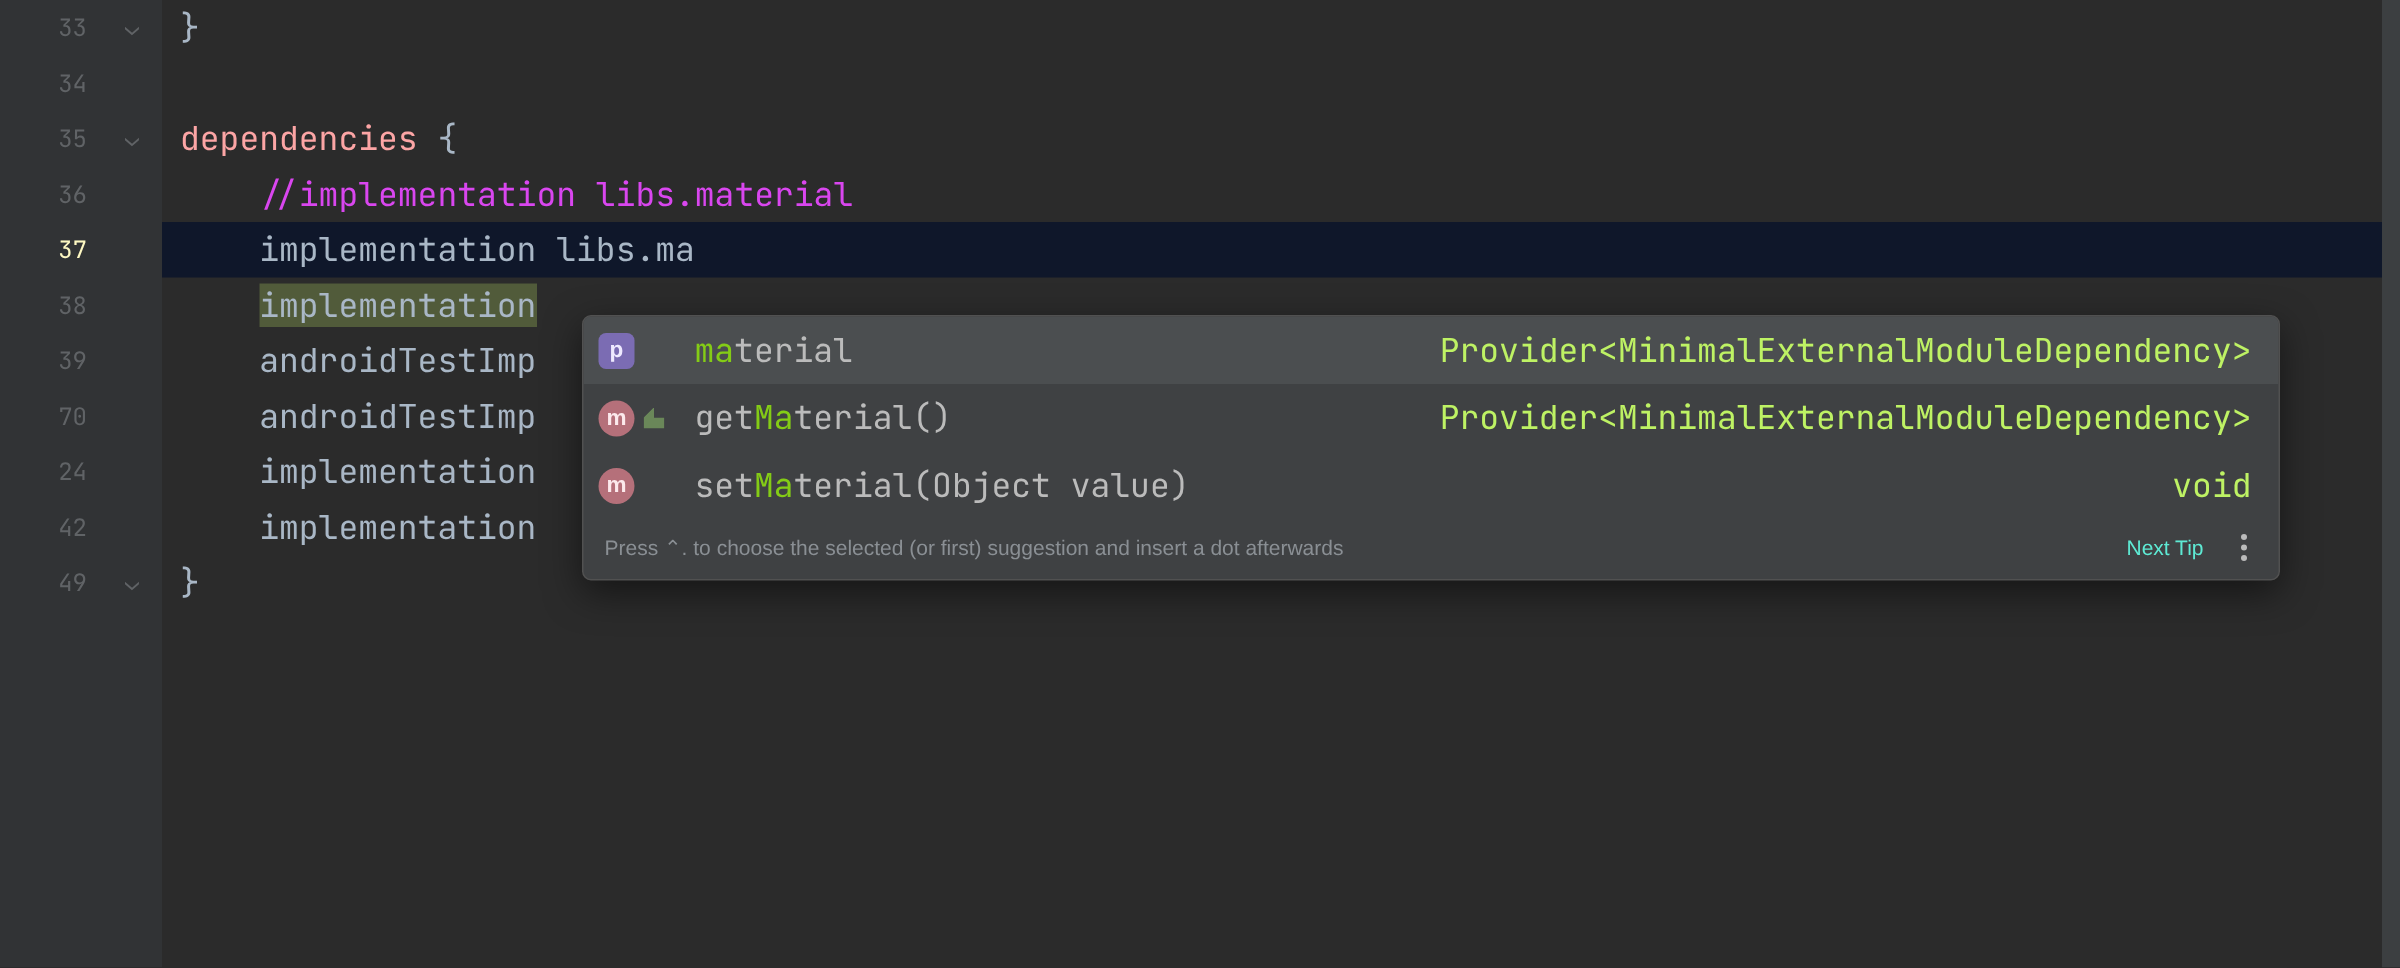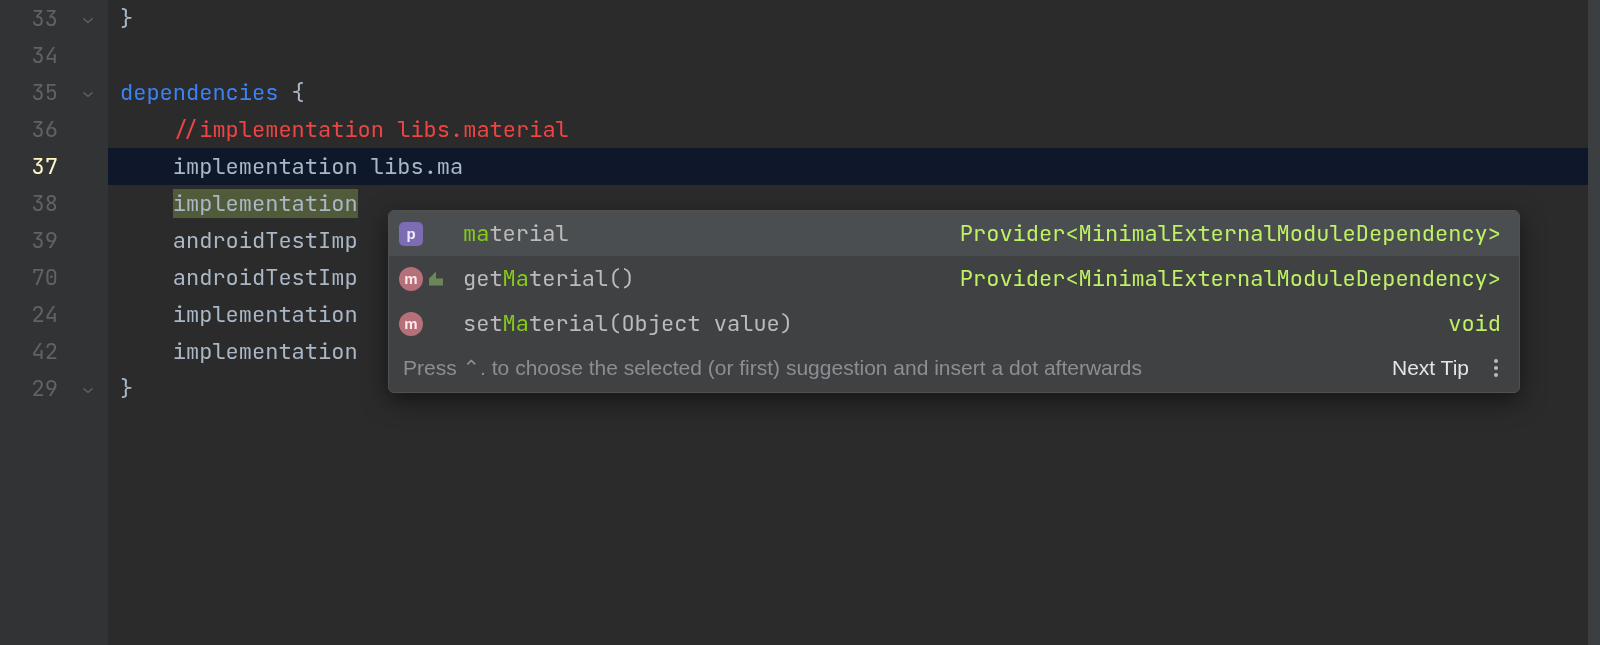--- a/index.html
+++ b/index.html
@@ -15,21 +15,21 @@
   }
   .gutter {
     position: absolute;
     left: 0; top: 0; bottom: 0;
     width: 68px;
     background: #313335;
     color: #606366;
     text-align: right;
     padding-right: 10px;
     line-height: 37px;
-    font-size: 22px;
+    font-size: 16px;
   }
   .gutter .ln { display:block; height:37px; }
   .gutter .ln.current { color:#fef9c3; }
   .fold-col {
     position:absolute;
     left:68px; top:0; bottom:0;
     width:40px;
     background:#313335;
   }
   .fold-col .mark {
@@ -45,22 +45,22 @@
     position:absolute;
     left:108px; top:0; right:12px; bottom:0;
   }
   .line {
     height:37px;
     line-height:37px;
     white-space: pre;
     padding-left: 12px;
   }
   .line.caret { background:#0f172a; }
-  .comment { color:#ef4444; }
-  .keyword-soft { color:#3b82f6; }
+  .comment { color:#d946ef; }
+  .keyword-soft { color:#fca5a5; }
   .ident { color:#A9B7C6; }
   .punct { color:#A9B7C6; }
   .sel-hl { background:#515B3A; }
   
   .right-strip {
     position:absolute;
     right:0; top:0; bottom:0;
     width:12px;
     background:#3C3F41;
   }
@@ -94,23 +94,23 @@
   }
   .popup .row .label { flex:1; white-space:pre; }
   .popup .row .type  { color:#bef264; white-space:pre; }
   .popup .hint {
     display:flex;
     align-items:center;
     justify-content:space-between;
     padding:10px 14px 12px 14px;
     color:#8A8F94;
     font-family: -apple-system, "Segoe UI", sans-serif;
-    font-size:21px;
-  }
-  .popup .hint .link { color:#e5e5e5; margin-left:18px; cursor:pointer; }
+    font-size:14px;
+  }
+  .popup .hint .link { color:#5eead4; margin-left:18px; cursor:pointer; }
   .popup .hint .more {
     width:18px; display:flex; flex-direction:column; align-items:center; gap:3px;
     margin-left:18px;
   }
   .popup .hint .more span {
     width:4px; height:4px; border-radius:50%; background:#BBBBBB; display:block;
   }
   .badge {
     width:24px; height:24px; border-radius:5px;
     display:flex; align-items:center; justify-content:center;
@@ -139,21 +139,21 @@
   <span class="ln">33</span>
   <span class="ln">34</span>
   <span class="ln">35</span>
   <span class="ln">36</span>
   <span class="ln current">37</span>
   <span class="ln">38</span>
   <span class="ln">39</span>
   <span class="ln">70</span>
   <span class="ln">24</span>
   <span class="ln">42</span>
-  <span class="ln">29</span>
+  <span class="ln">49</span>
 </div>
 
 <div class="fold-col">
   <div class="mark" style="top:11px">⌄</div>
   <div class="mark" style="top:85px">⌄</div>
   <div class="mark" style="top:381px">⌄</div>
 </div>
 
 <div class="code">
   <div class="line"><span class="punct">}</span></div>

